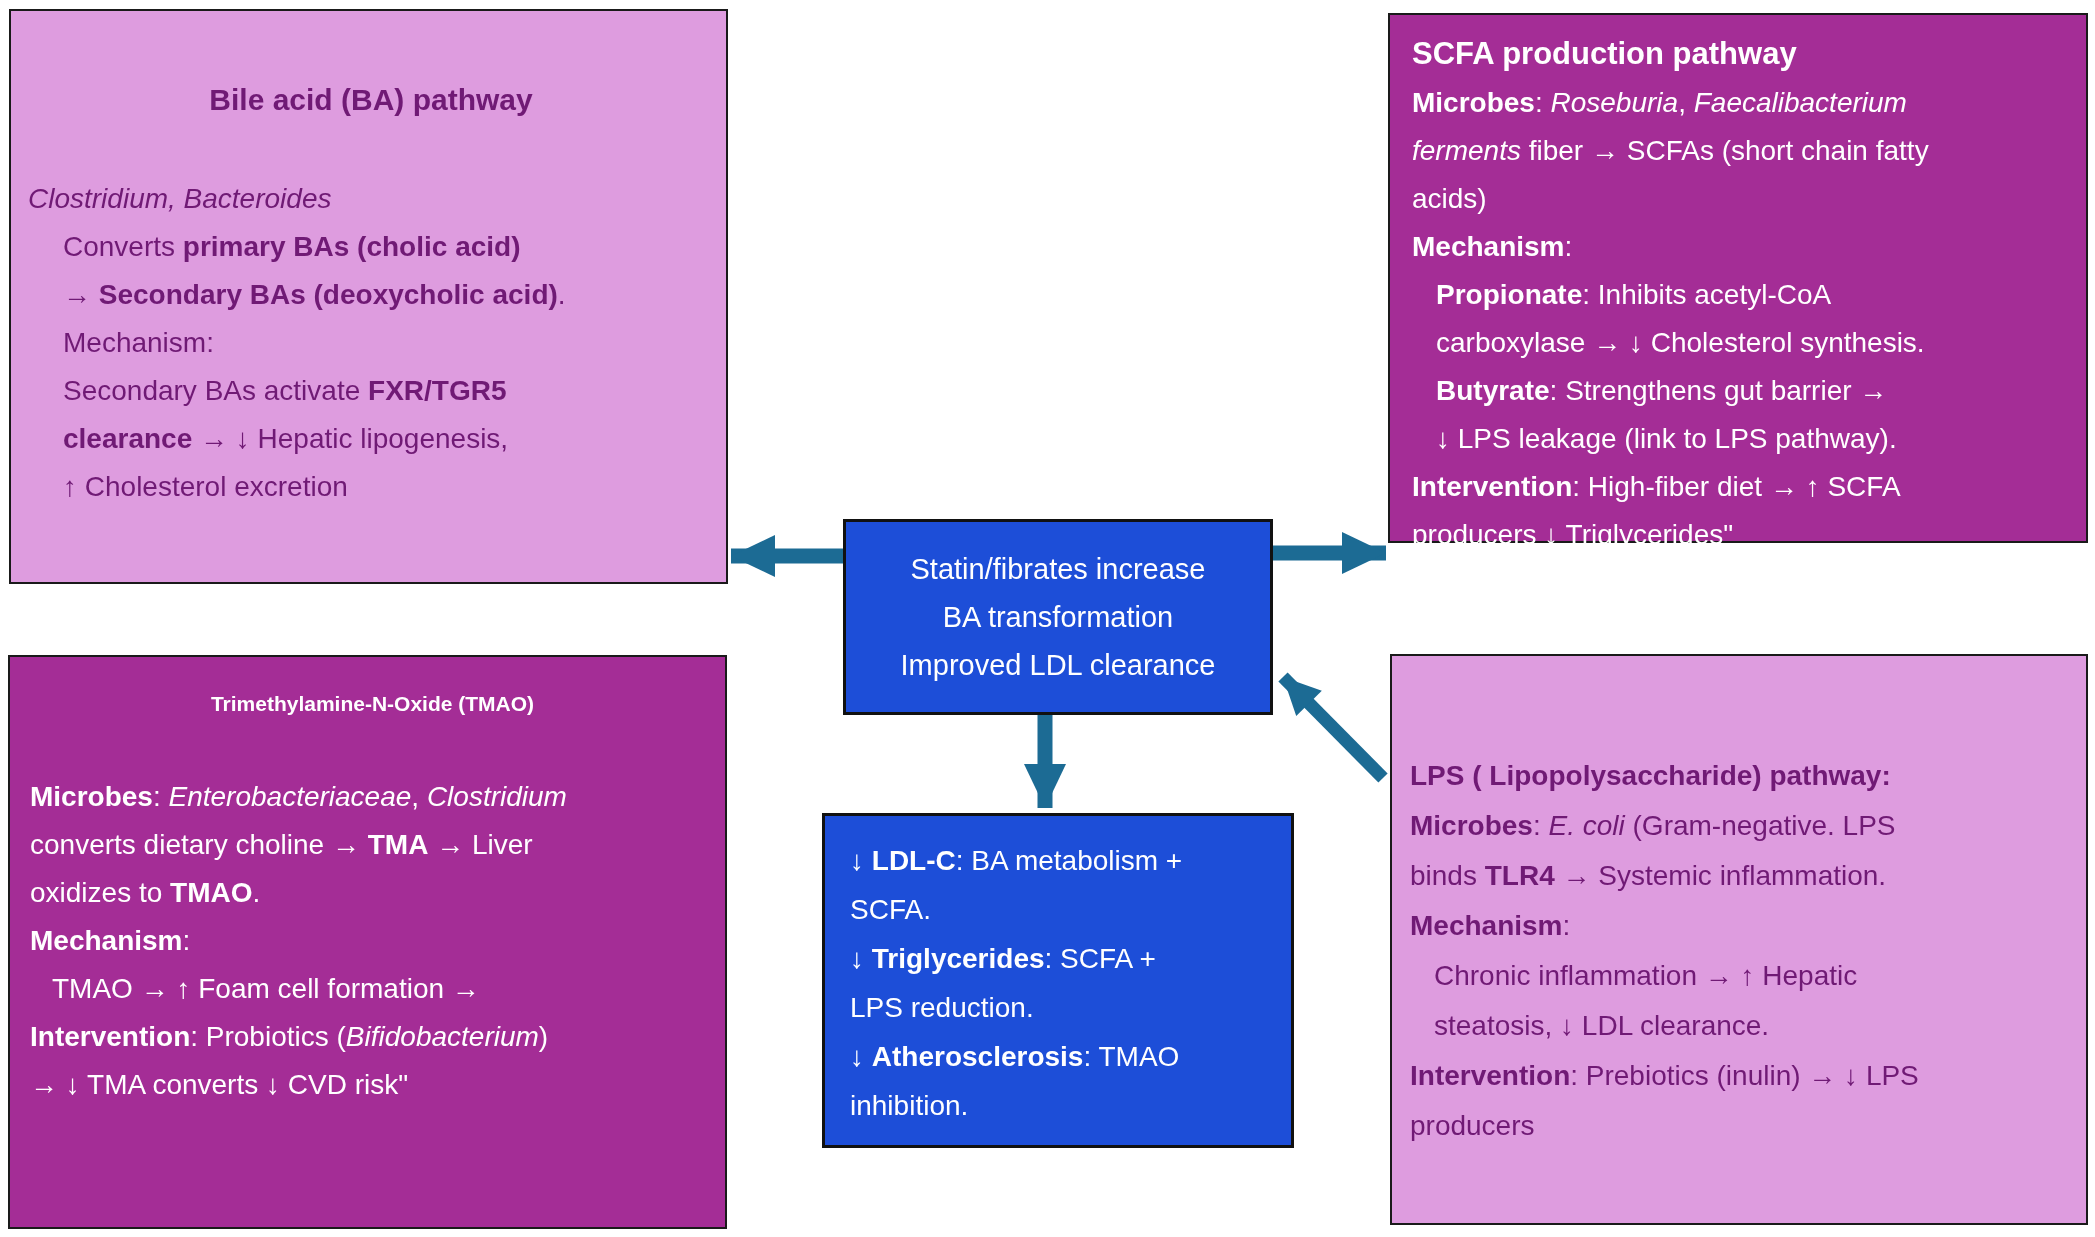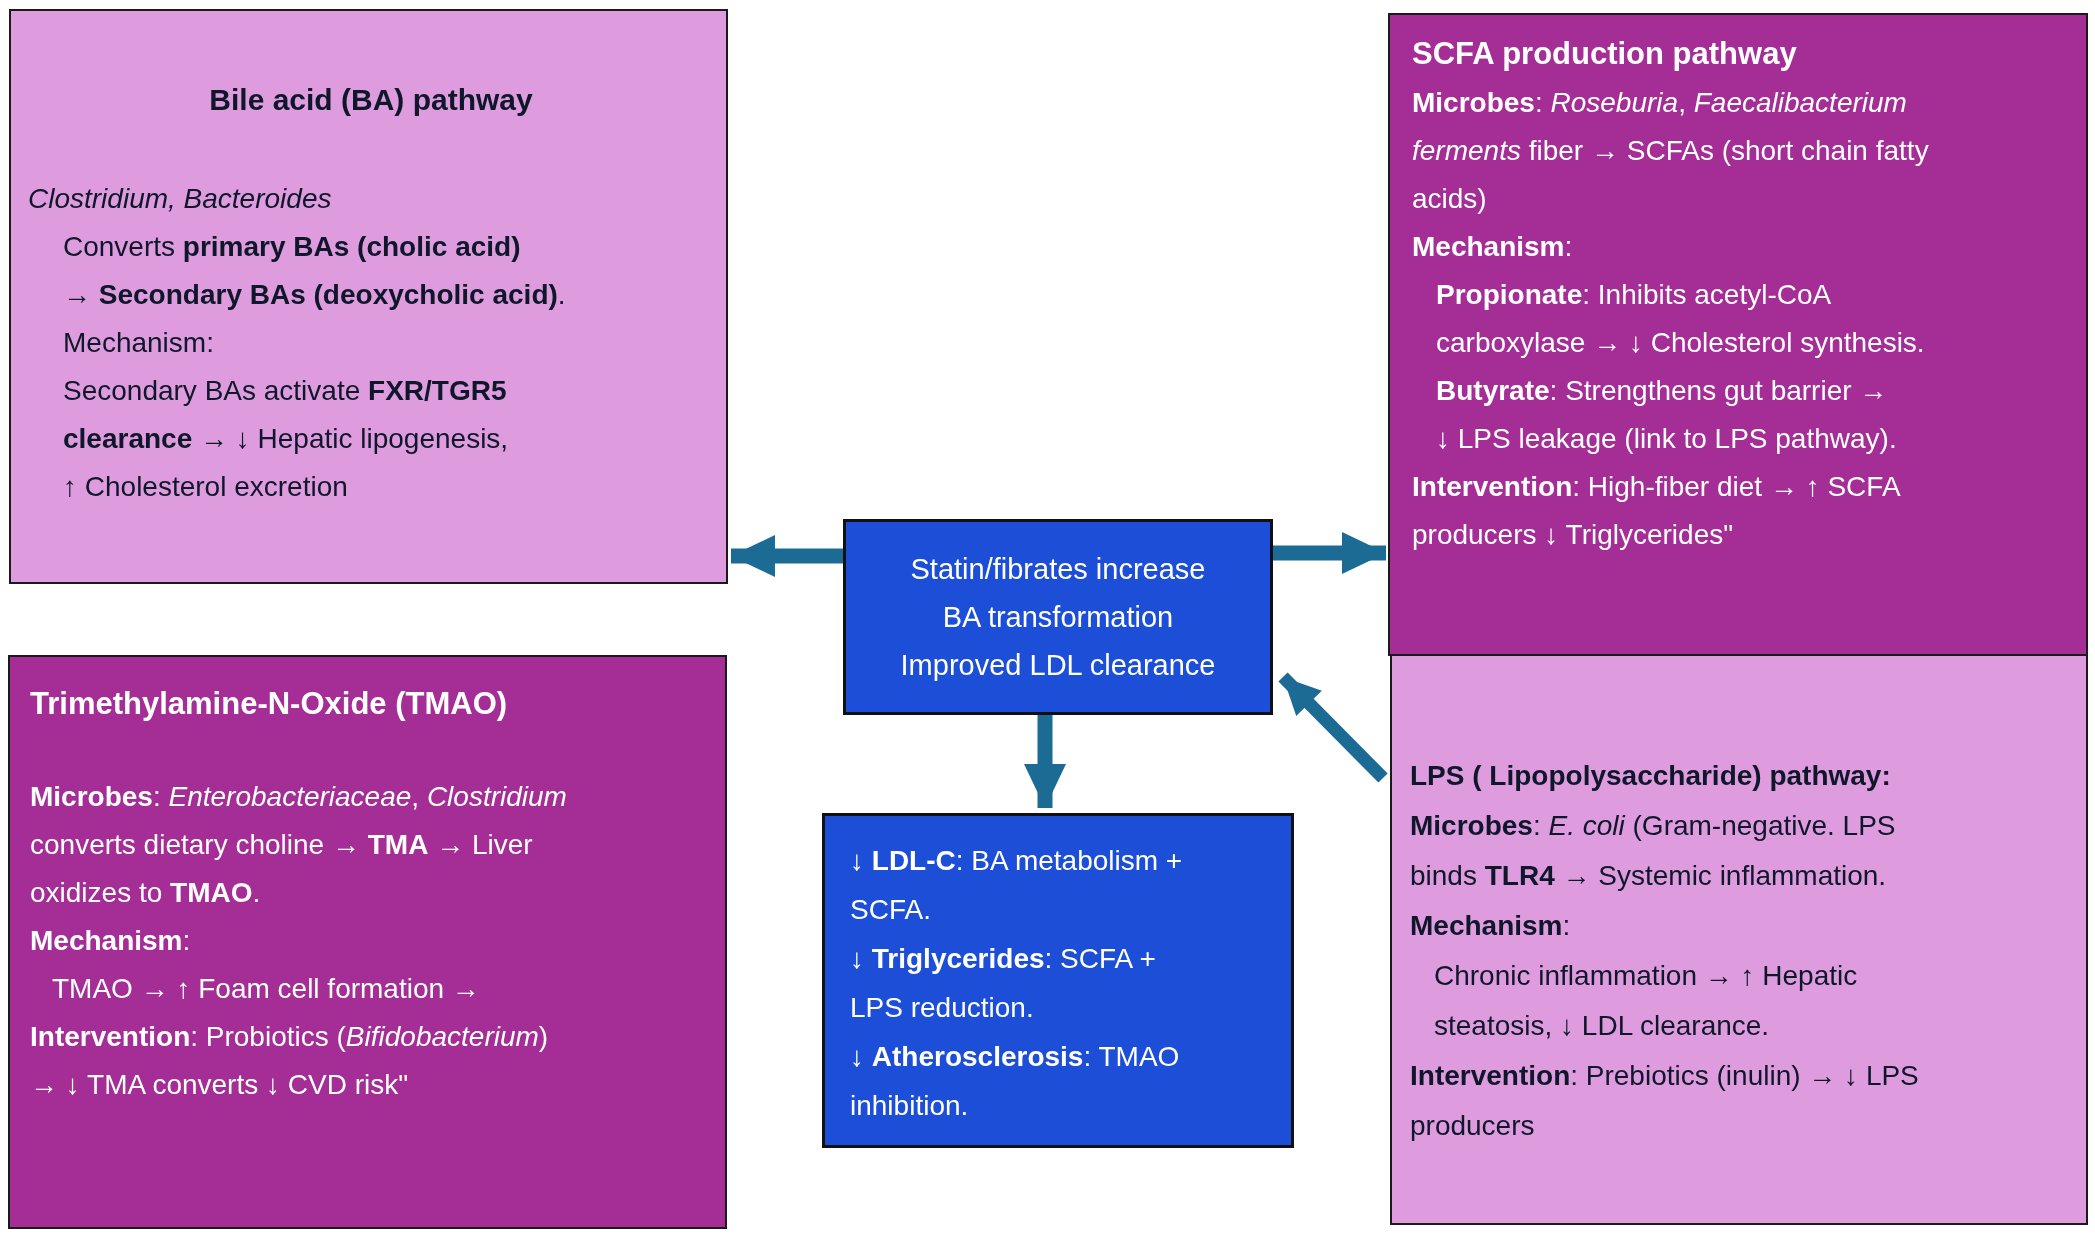--- a/index.html
+++ b/index.html
@@ -1,42 +1,42 @@
 <!DOCTYPE html>
 <html><head>
 <meta charset="utf-8">
 <style>
   html,body{margin:0;padding:0;background:#ffffff;}
   .canvas{
     position:relative;width:2095px;height:1237px;background:#ffffff;overflow:hidden;
     font-family:"Liberation Sans","DejaVu Sans",sans-serif;
   }
   .arrow-layer{position:absolute;left:0;top:0;width:2095px;height:1237px;pointer-events:none;}
-  .box{position:absolute;box-sizing:border-box;border:2px solid #1a1a1a;font-size:28px;line-height:48px;color:#0f172a;}
+  .box{position:absolute;box-sizing:border-box;border:2px solid #1a1a1a;font-size:28px;line-height:48px;color:#701a75;}
   .pink{background:#de9cdf;}
   .magenta{background:#a42d96;color:#ffffff;}
   .bluebox{background:#1d4ed8;color:#ffffff;border:3px solid #111111;}
   .b{font-weight:bold;}
   .i{font-style:italic;}
   .line{white-space:nowrap;}
   .indent{padding-left:35px;}
 
   
   #box-bile-acid{left:9px;top:9px;width:719px;height:575px;padding:64px 12px 0 17px;}
   #box-bile-acid .box-title{text-align:center;font-weight:bold;font-size:30px;line-height:50px;}
   #box-bile-acid .lines{margin-top:50px;}
 
   
-  #box-scfa{left:1388px;top:13px;width:700px;height:643px;padding:14px 8px 0 22px;}
+  #box-scfa{left:1388px;top:13px;width:700px;height:530px;padding:14px 8px 0 22px;}
   #box-scfa .box-title{font-weight:bold;font-size:31px;line-height:50px;}
   #box-scfa .indent{padding-left:24px;}
 
   
   #box-tmao{left:8px;top:655px;width:719px;height:574px;padding:22px 10px 0 20px;}
-  #box-tmao .title-lines{font-weight:bold;font-size:31px;line-height:50px;}
+  #box-tmao .title-lines{text-align:center;font-weight:bold;font-size:21px;line-height:50px;}
   #box-tmao .title-lines .line{white-space:nowrap;}
   #box-tmao .lines{margin-top:44px;}
   #box-tmao .indent{padding-left:22px;}
 
   
   #box-lps{left:1390px;top:654px;width:698px;height:571px;padding:95px 8px 0 18px;line-height:50px;}
   #box-lps .indent{padding-left:24px;}
 
   
   #box-statin{left:843px;top:519px;width:430px;height:196px;display:flex;align-items:center;justify-content:center;}

